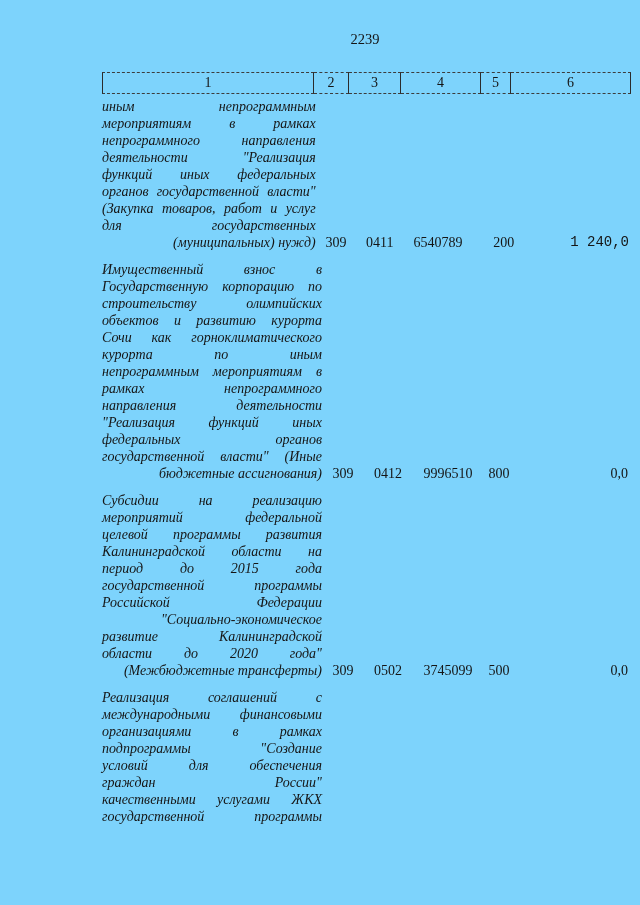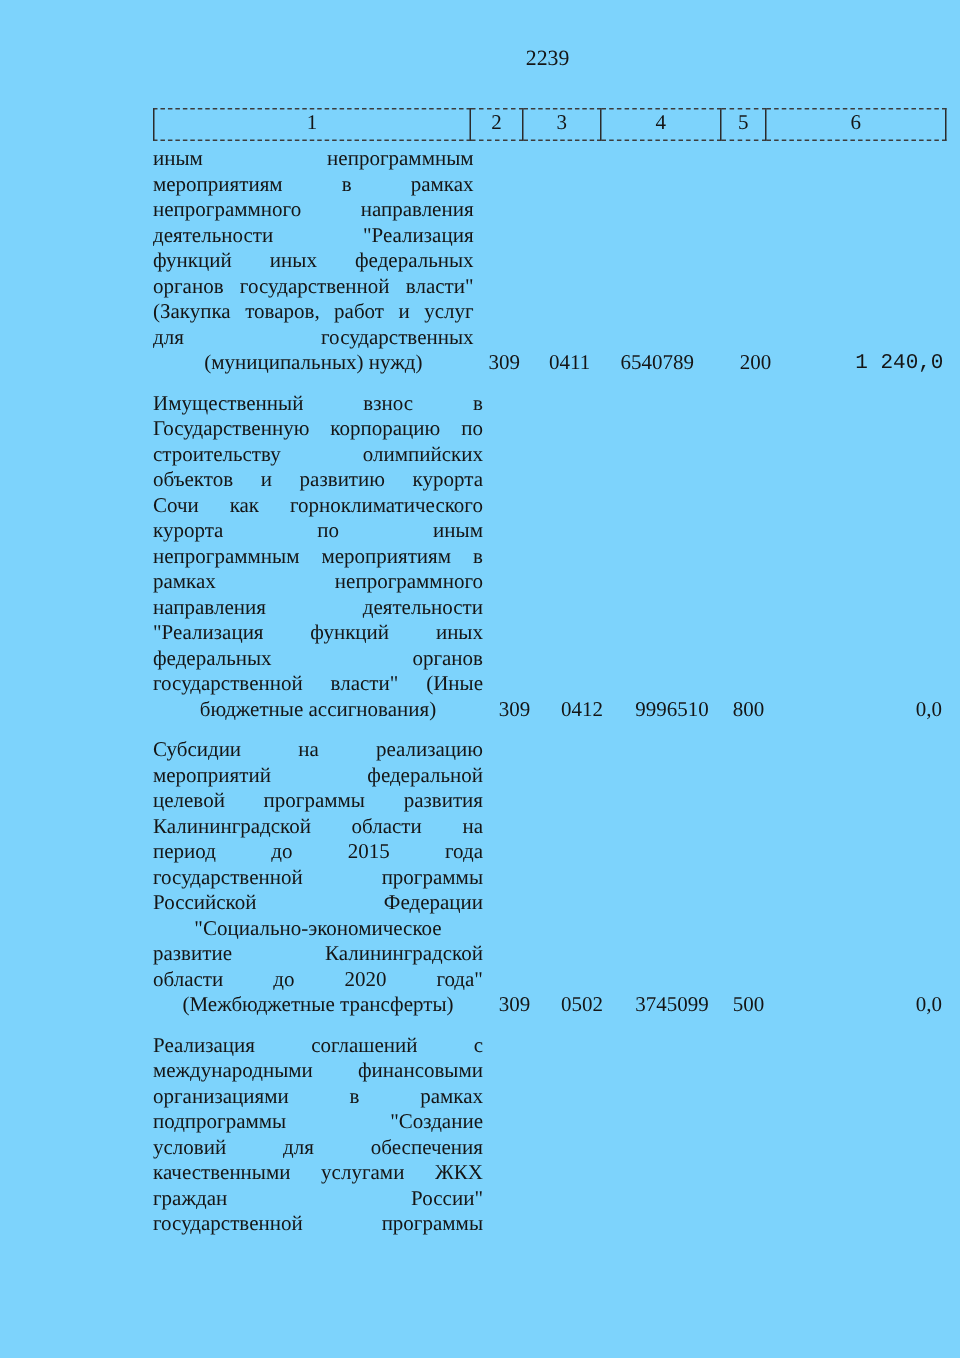--- a/index.html
+++ b/index.html
@@ -37,24 +37,24 @@
   .h-cell:first-child { border-left: 1px solid #2b2b2b; }
   .tbody { padding-top: 4px; }
   .t-row {
     display: flex;
     align-items: flex-end;
     margin-bottom: 10px;
     font-size: 14px;
     line-height: 17px;
   }
   .t-row:last-child { margin-bottom: 0; }
-  .name-cell { width: 220px; box-sizing: border-box; }
+  .name-cell { width: 220px; box-sizing: border-box; font-style: italic; }
   .jline { display: flex; justify-content: space-between; }
   .jline span { white-space: nowrap; }
-  .pline { text-align: center; }
+  .pline { text-align: right; }
   .num-cell { box-sizing: border-box; text-align: center; white-space: nowrap; }
   .amount-cell { box-sizing: border-box; text-align: right; padding-right: 3px; white-space: nowrap; }
 </style>
 </head>
 <body>
 
 <div class="page">
   <div class="page-number">2239</div>
   <div class="budget-table">
     <div class="thead" id="thead">
@@ -254,27 +254,27 @@
             <div class="jline">
               <span>подпрограммы</span>
               <span>"Создание</span>
             </div>
             <div class="jline">
               <span>условий</span>
               <span>для</span>
               <span>обеспечения</span>
             </div>
             <div class="jline">
+              <span>граждан</span>
+              <span>России"</span>
+            </div>
+            <div class="jline">
               <span>качественными</span>
               <span>услугами</span>
               <span>ЖКХ</span>
-            </div>
-            <div class="jline">
-              <span>граждан</span>
-              <span>России"</span>
             </div>
             <div class="jline">
               <span>государственной</span>
               <span>программы</span>
             </div>
           </div>
         </div>
       </div>
   </div>
 </div>

